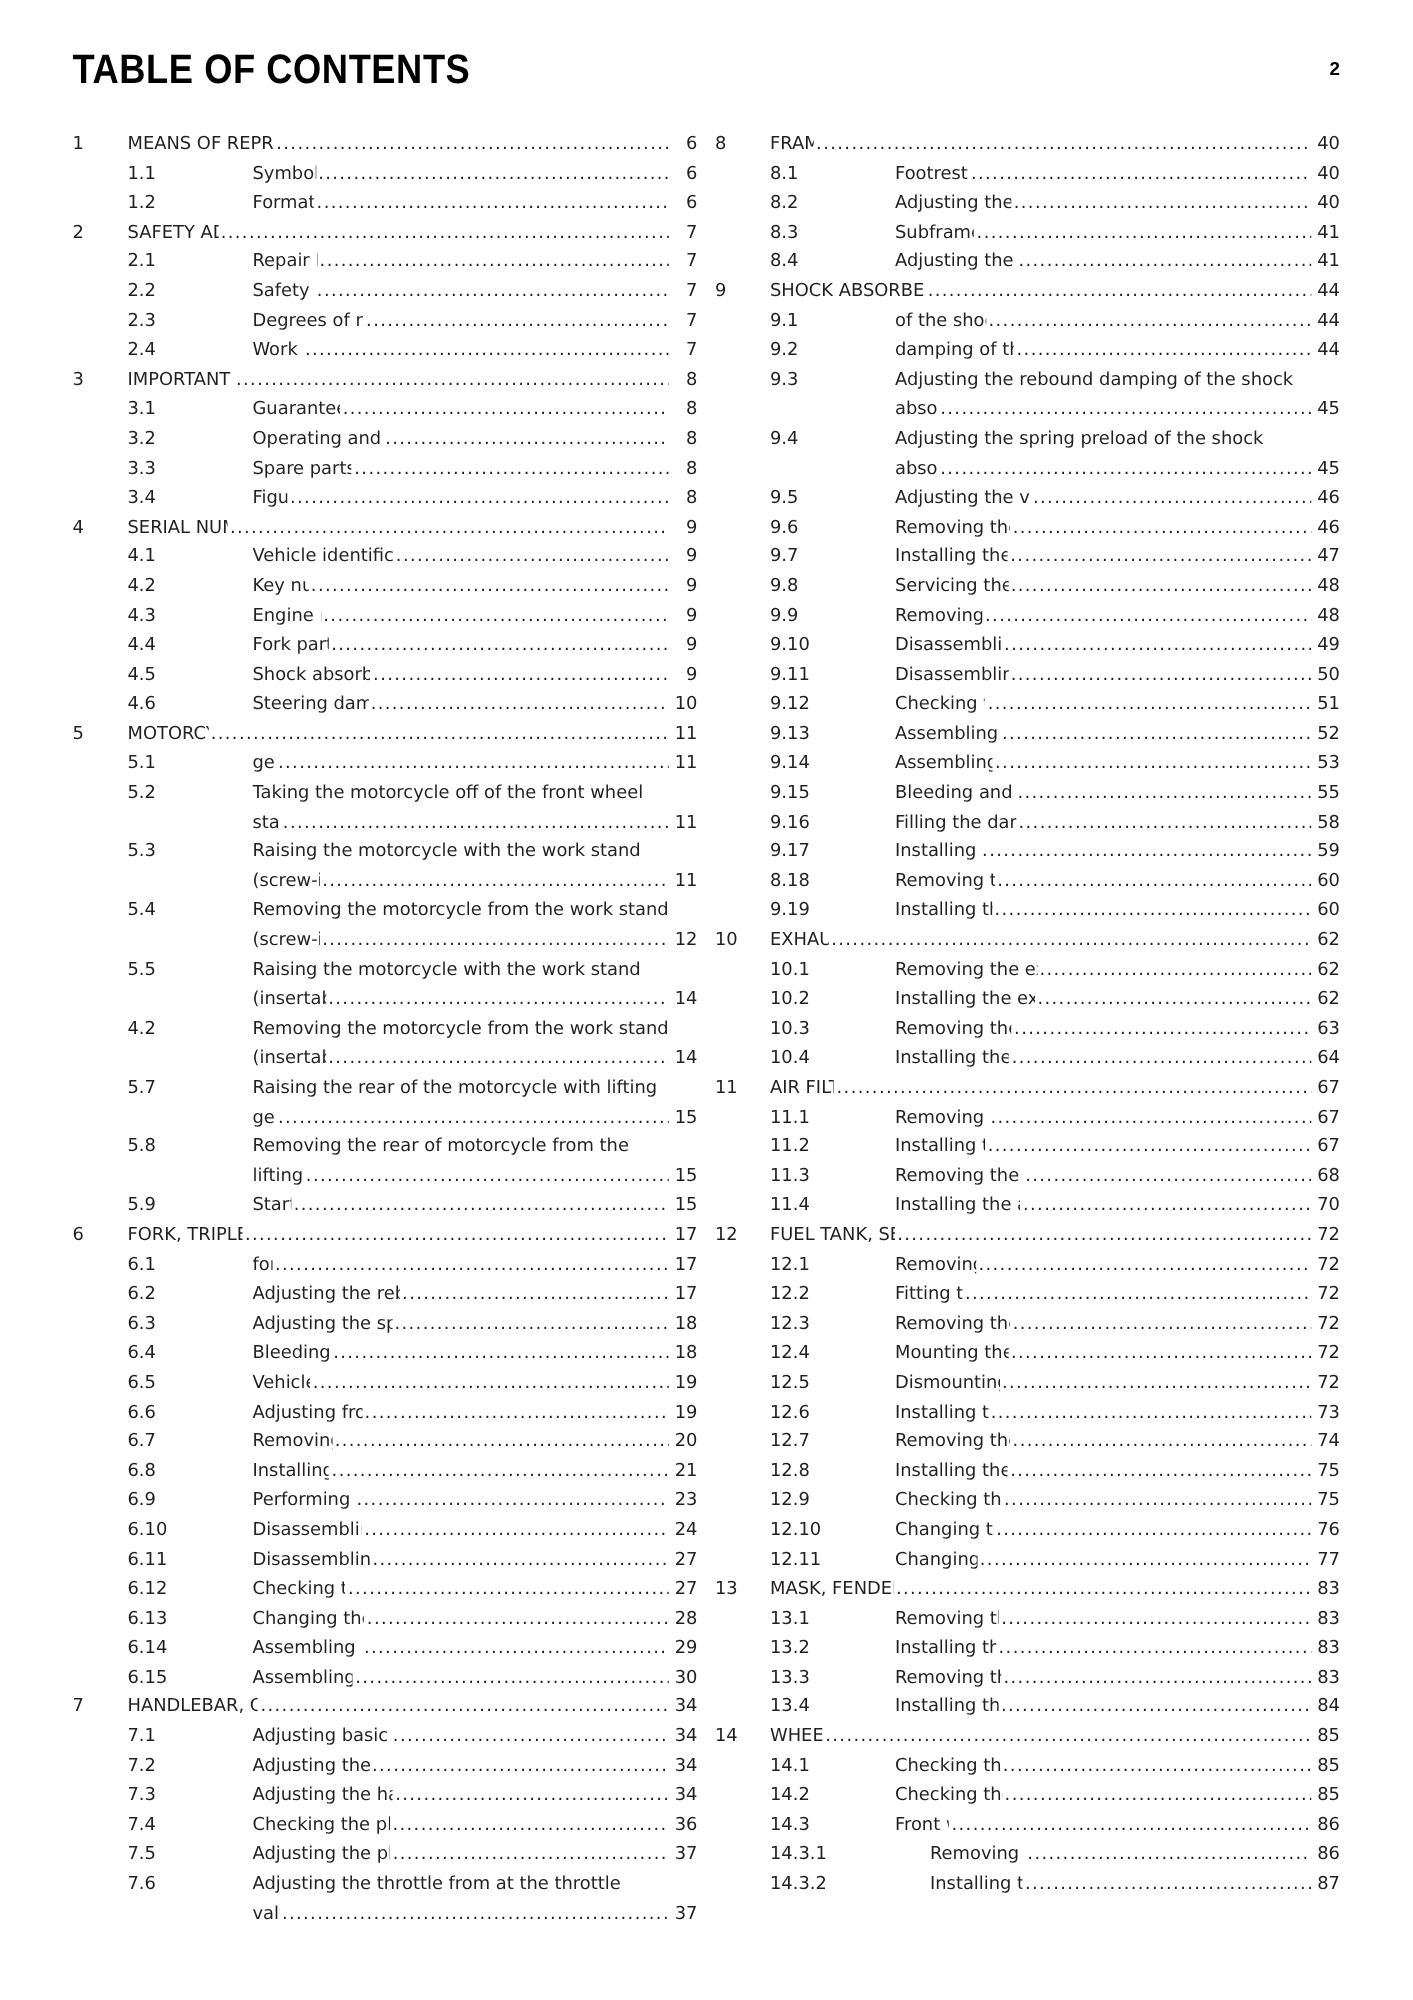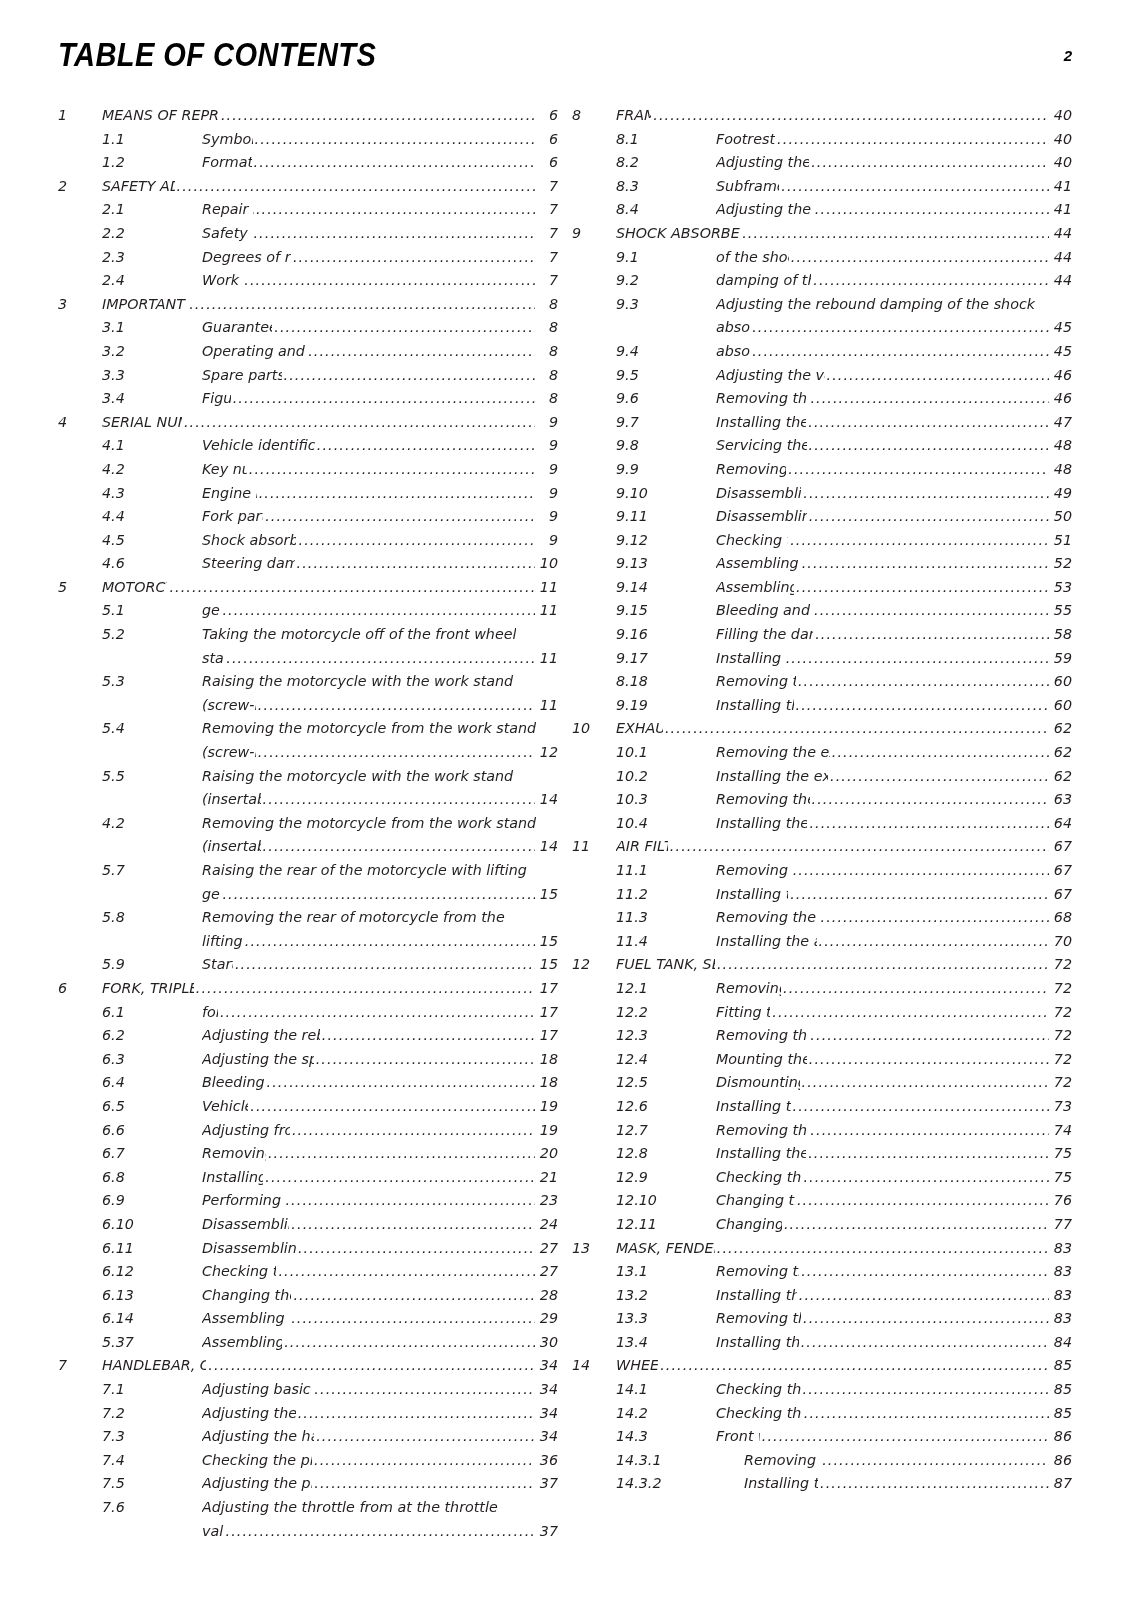--- a/index.html
+++ b/index.html
@@ -12,21 +12,20 @@
     height: 1600px;
     font-family: "DejaVu Sans", sans-serif;
     color: #1a1a1a;
     position: relative;
     overflow: hidden;
   }
   .page {
     position: absolute;
     inset: 0;
     padding: 10px;
-    font-style: italic;
   }
 
   
   .header {
     position: absolute;
     top: 38px;
     left: 58px;
     right: 58px;
     height: 52px;
   }
@@ -597,21 +596,21 @@
           <div class="toc-num">6.14</div>
           <div class="toc-body">
             <div class="toc-line">
               <span class="toc-text">Assembling the outer tubes</span>
               <span class="toc-dots">..................................................................................................</span>
               <span class="toc-page">29</span>
             </div>
           </div>
         </div>
         <div class="toc-entry lvl2">
-          <div class="toc-num">5.37</div>
+          <div class="toc-num">6.15</div>
           <div class="toc-body">
             <div class="toc-line">
               <span class="toc-text">Assembling the fork legs</span>
               <span class="toc-dots">..................................................................................................</span>
               <span class="toc-page">30</span>
             </div>
           </div>
         </div>
         <div class="toc-entry lvl1">
           <div class="toc-num">7</div>
@@ -777,20 +776,23 @@
             <div class="toc-line">
               <span class="toc-text">absorber</span>
               <span class="toc-dots">..................................................................................................</span>
               <span class="toc-page">45</span>
             </div>
           </div>
         </div>
         <div class="toc-entry lvl2">
           <div class="toc-num">9.4</div>
           <div class="toc-body">
+            <div class="toc-line wrap">
+              <span class="toc-text">Adjusting the spring preload of the shock</span>
+            </div>
             <div class="toc-line">
               <span class="toc-text">absorber</span>
               <span class="toc-dots">..................................................................................................</span>
               <span class="toc-page">45</span>
             </div>
           </div>
         </div>
         <div class="toc-entry lvl2">
           <div class="toc-num">9.5</div>
           <div class="toc-body">

